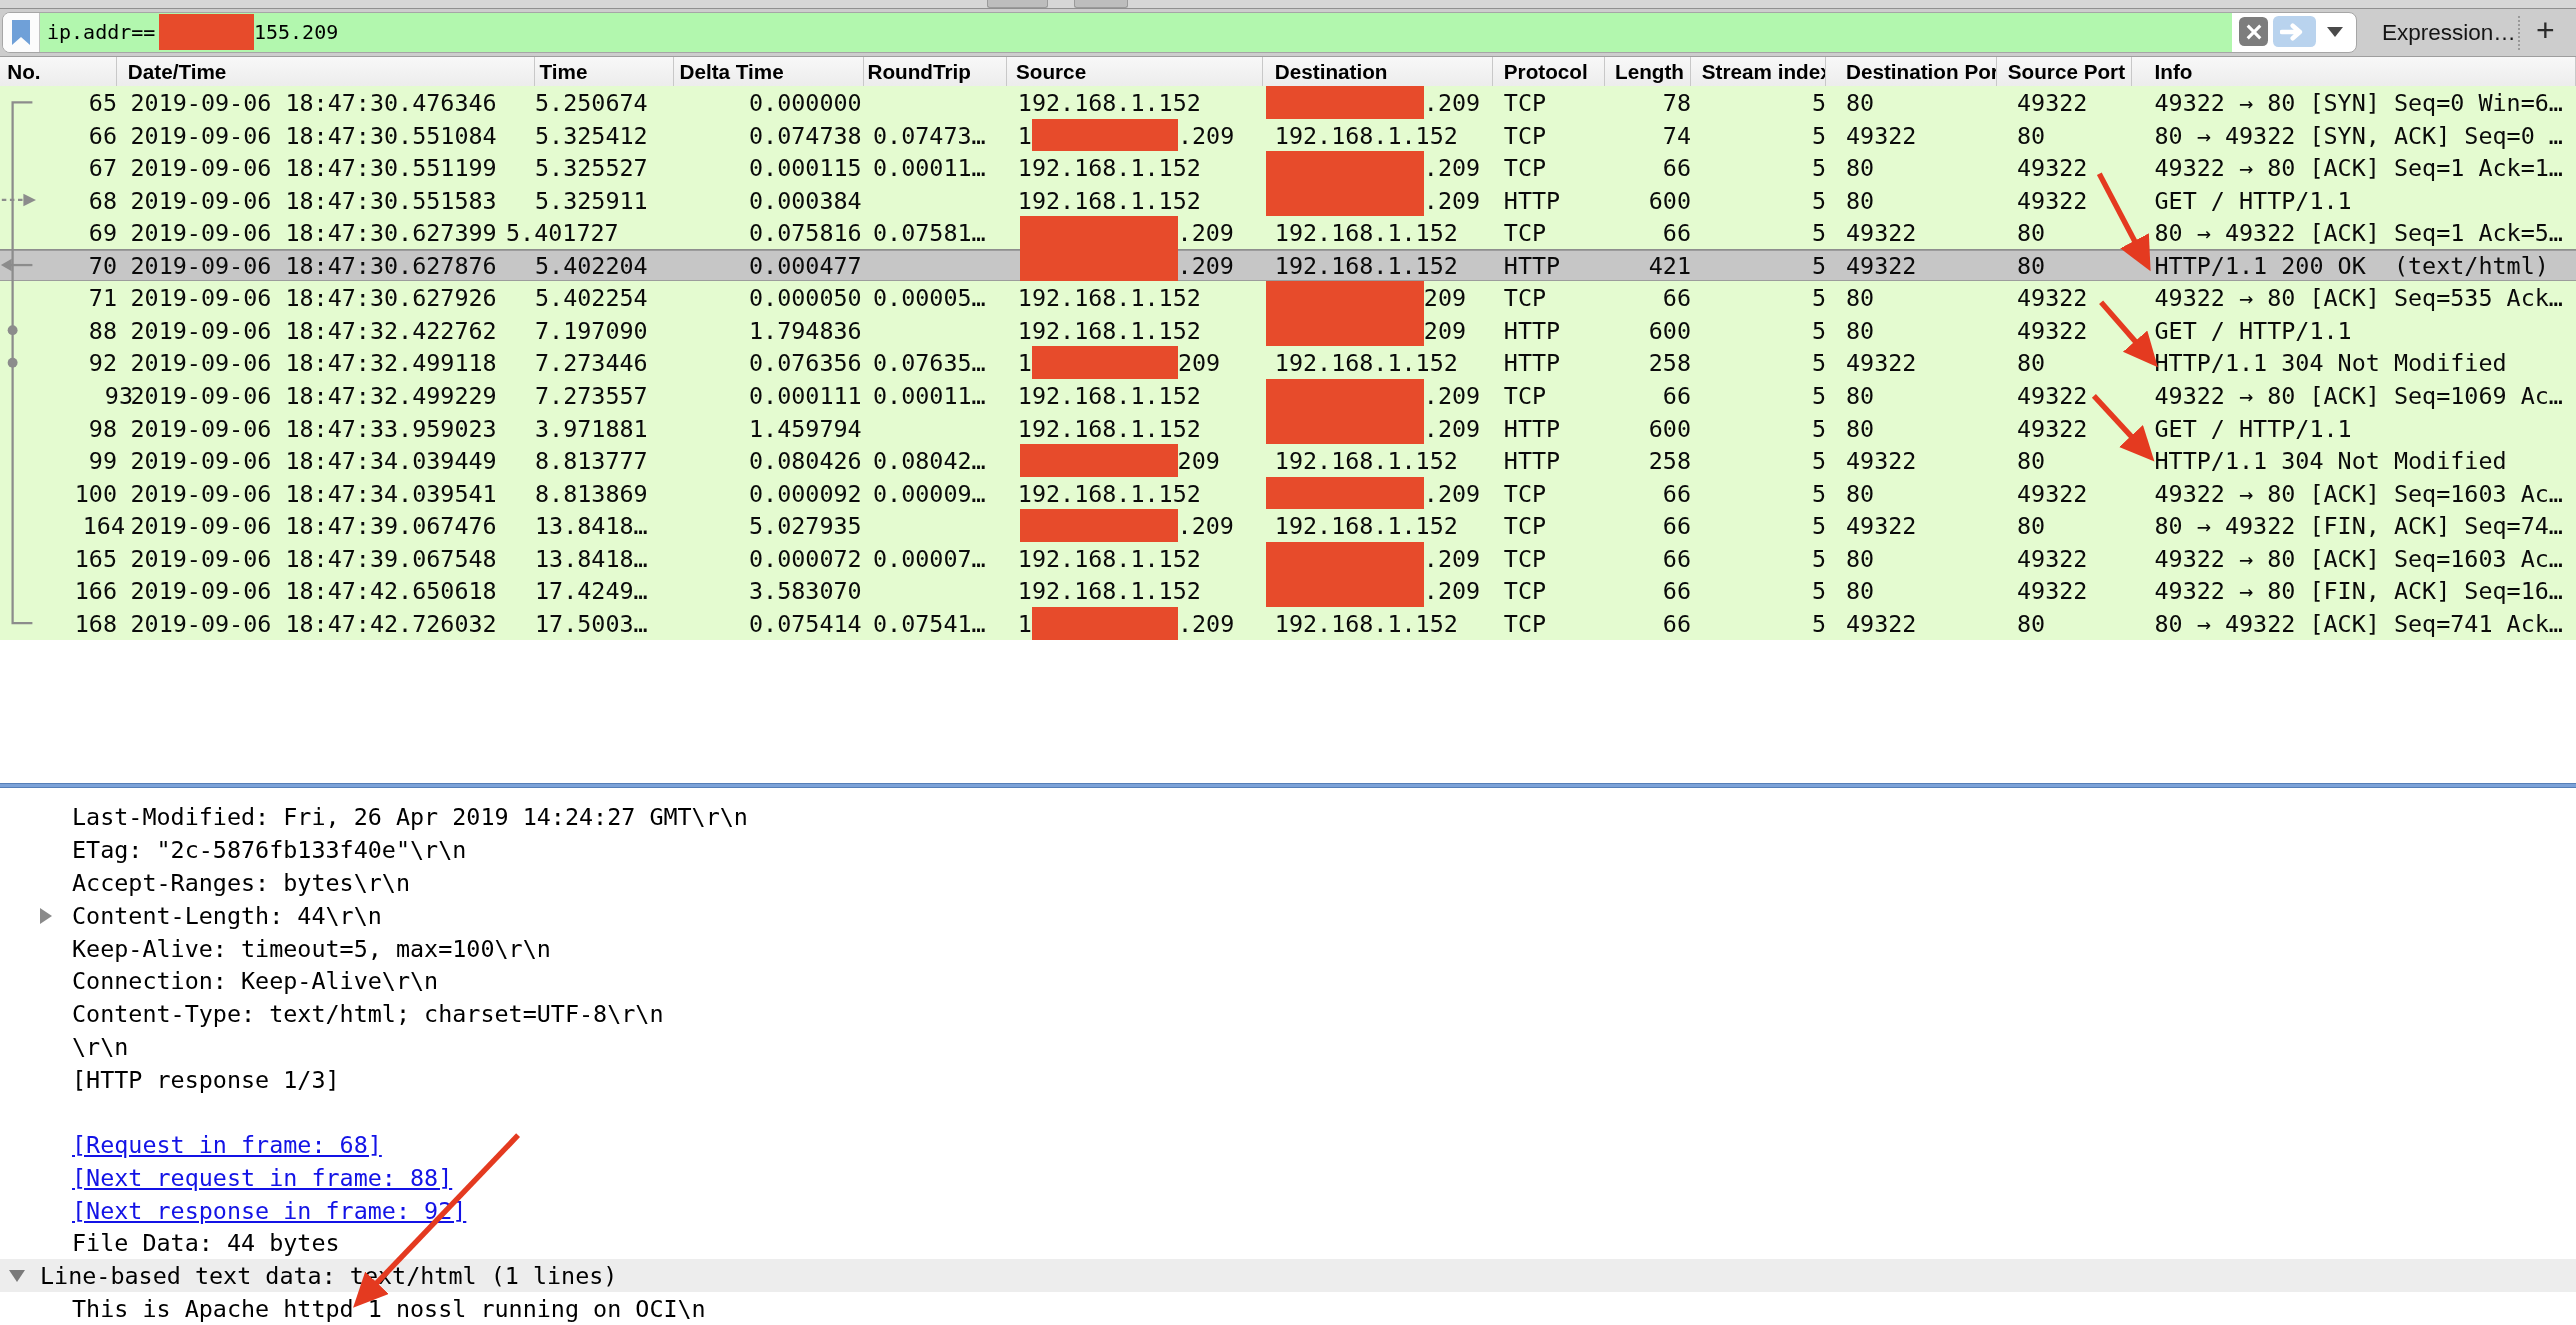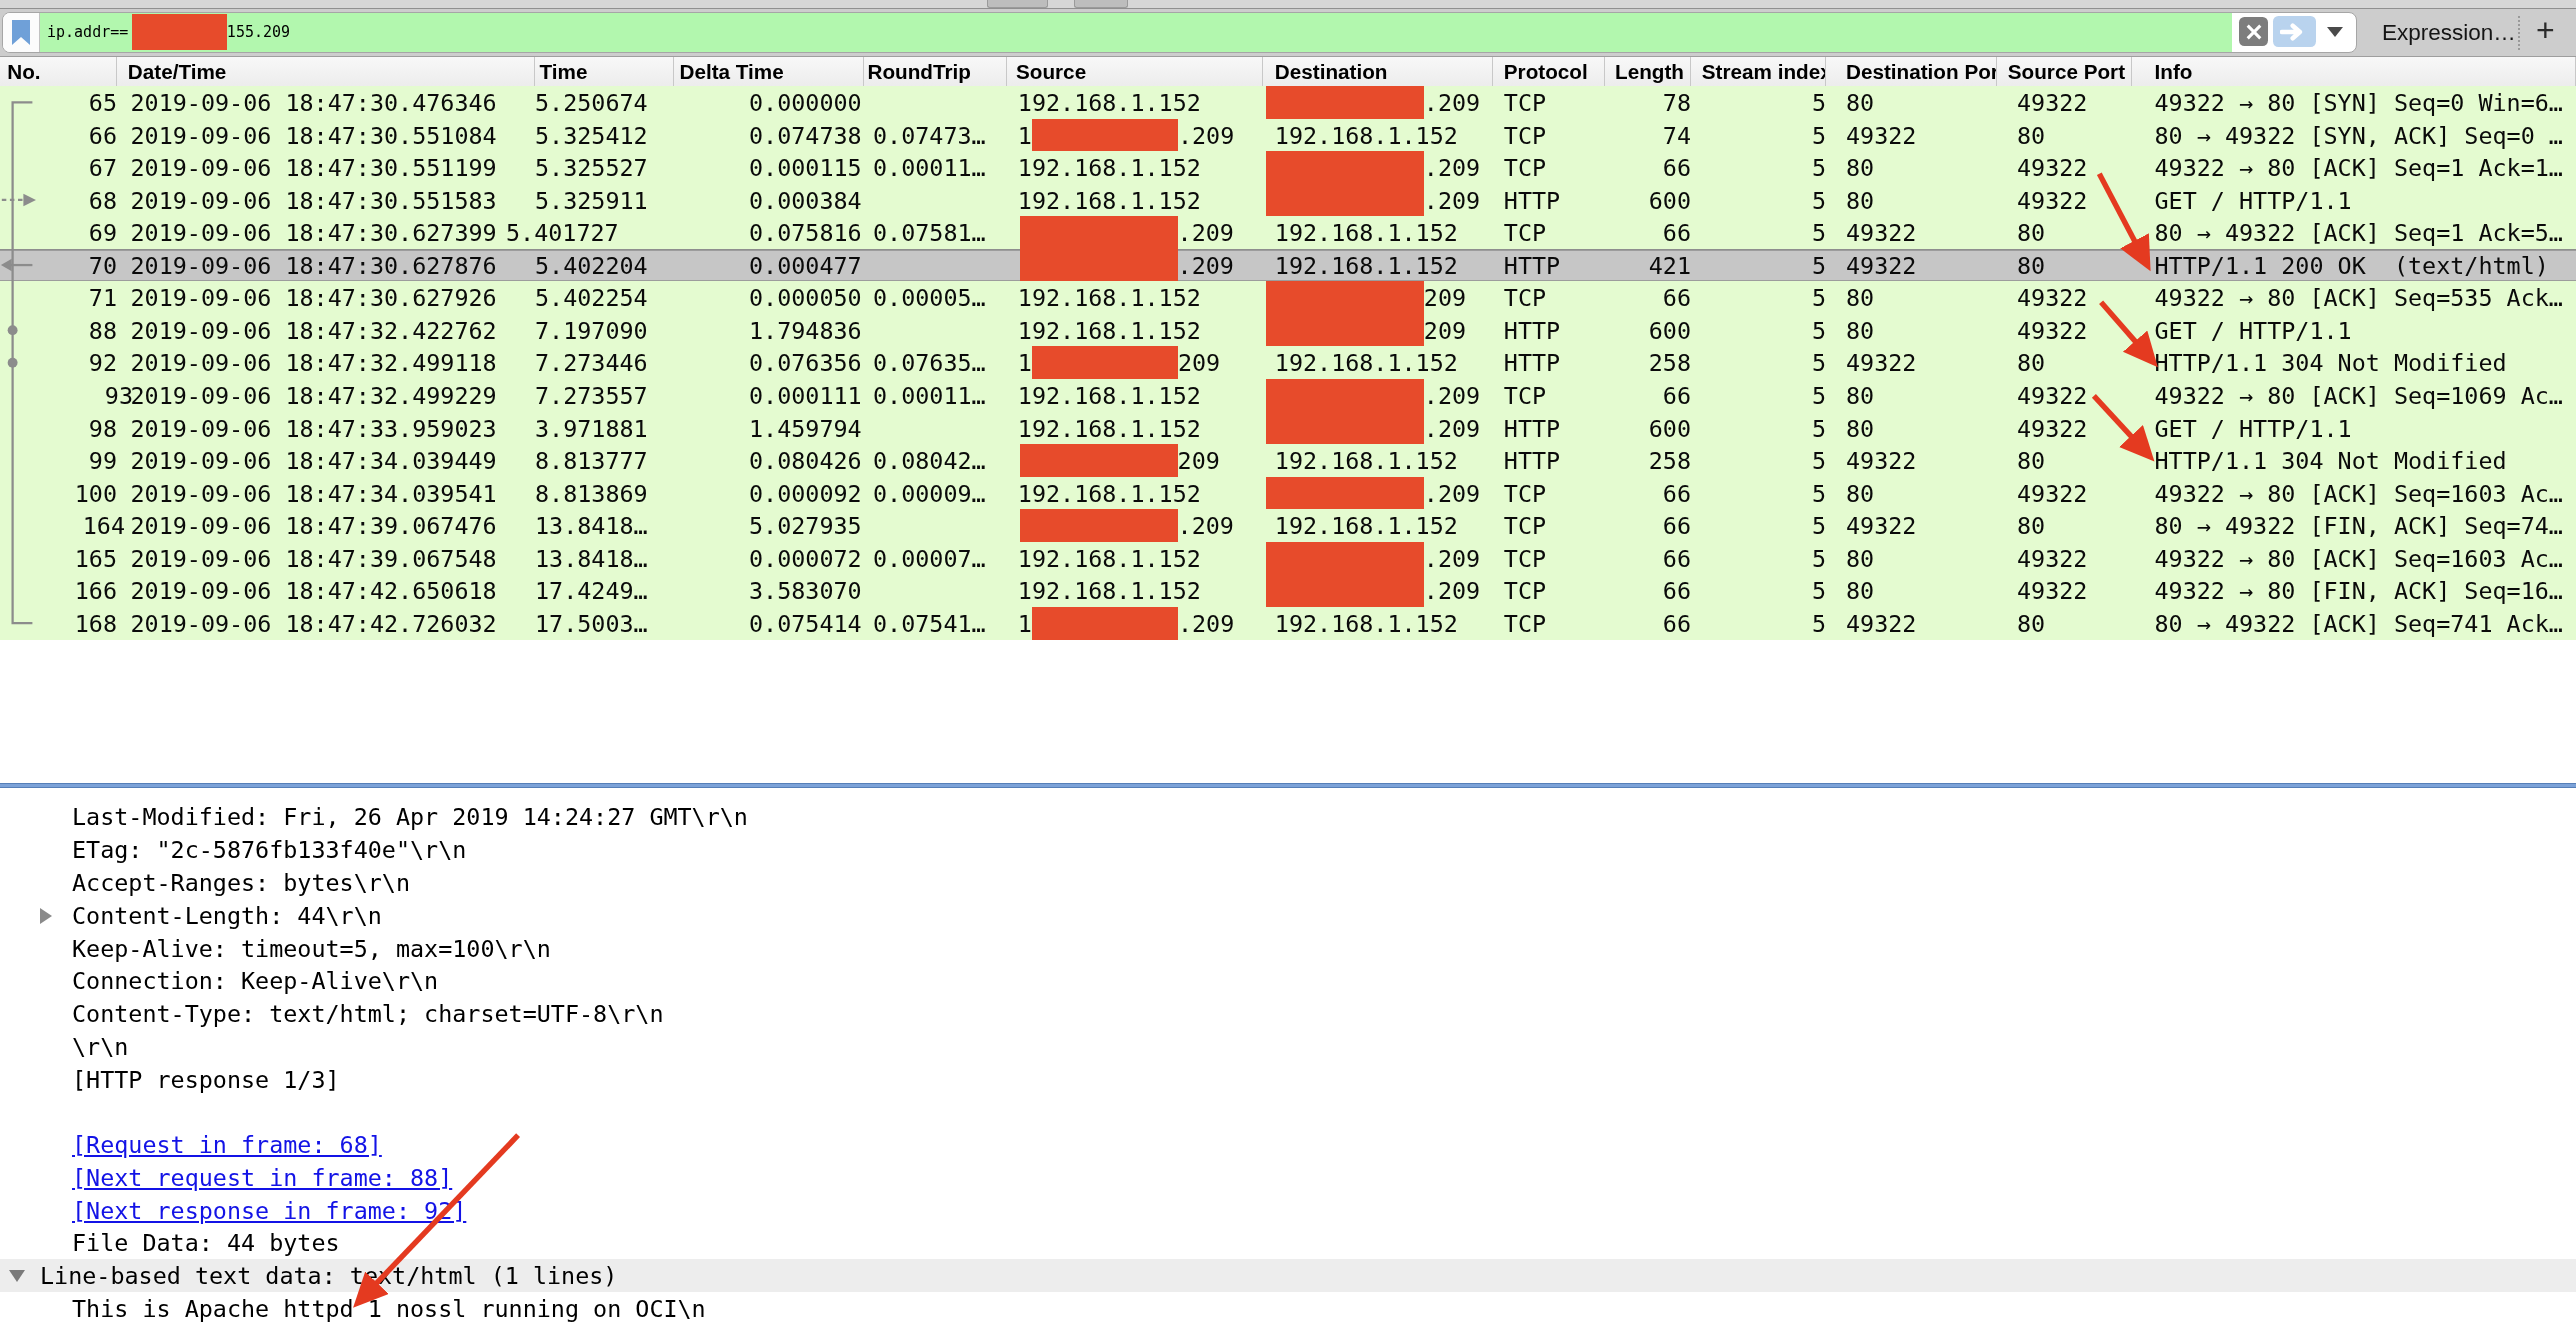--- a/index.html
+++ b/index.html
@@ -14,21 +14,21 @@
 
   
   #filter-bar{position:absolute;top:9px;left:0;width:2576px;height:47px;background:#cdcdcd;
               border-bottom:0.9px solid #9e9e9e;}
   #filter-field{position:absolute;left:1.8px;top:2.7px;width:2355px;height:41px;background:#fff;
                 border:1.8px solid #a6a6a6;border-radius:8px;display:flex;align-items:stretch;
                 overflow:hidden;box-sizing:border-box;}
   #bookmark-sec{width:36px;background:#fcfcfc;border-right:1.8px solid #c2c2c2;display:flex;
                 align-items:center;justify-content:center;flex:none;}
   #filter-green{flex:1;background:#b2f7ae;display:flex;align-items:center;}
-  .filter-text{font-size:15px;color:#000;white-space:pre;margin-left:7.2px;}
+  .filter-text{font-size:20px;color:#000;white-space:pre;margin-left:7.2px;}
   .filter-text.suffix{margin-left:0;}
   #filter-redact{width:95px;height:36px;background:#e74b2b;margin-left:3.6px;flex:none;}
   #clear-btn{width:29px;height:29px;border-radius:5.4px;background:#7d7d7d;color:#fff;margin:4.5px 5.4px 0 7.2px;
              display:flex;align-items:center;justify-content:center;font-size:21.6px;font-weight:bold;flex:none;}
   #apply-btn{width:43px;height:31px;border-radius:5.4px;background:#b9d3ee;color:#fff;margin-top:3.6px;
              display:flex;align-items:center;justify-content:center;font-size:27px;font-weight:bold;flex:none;}
   #history-caret{width:0;height:0;border:8px solid transparent;border-top:10.8px solid #4a4a4a;
                  margin:14.4px 12.6px 0 10.8px;flex:none;}
   #expression-btn{position:absolute;left:2382px;top:0;height:47px;line-height:47px;font-size:22.5px;color:#151515;}
   #filter-sep{position:absolute;left:2518px;top:7.2px;height:34px;border-left:2.7px dotted #9a9a9a;}

